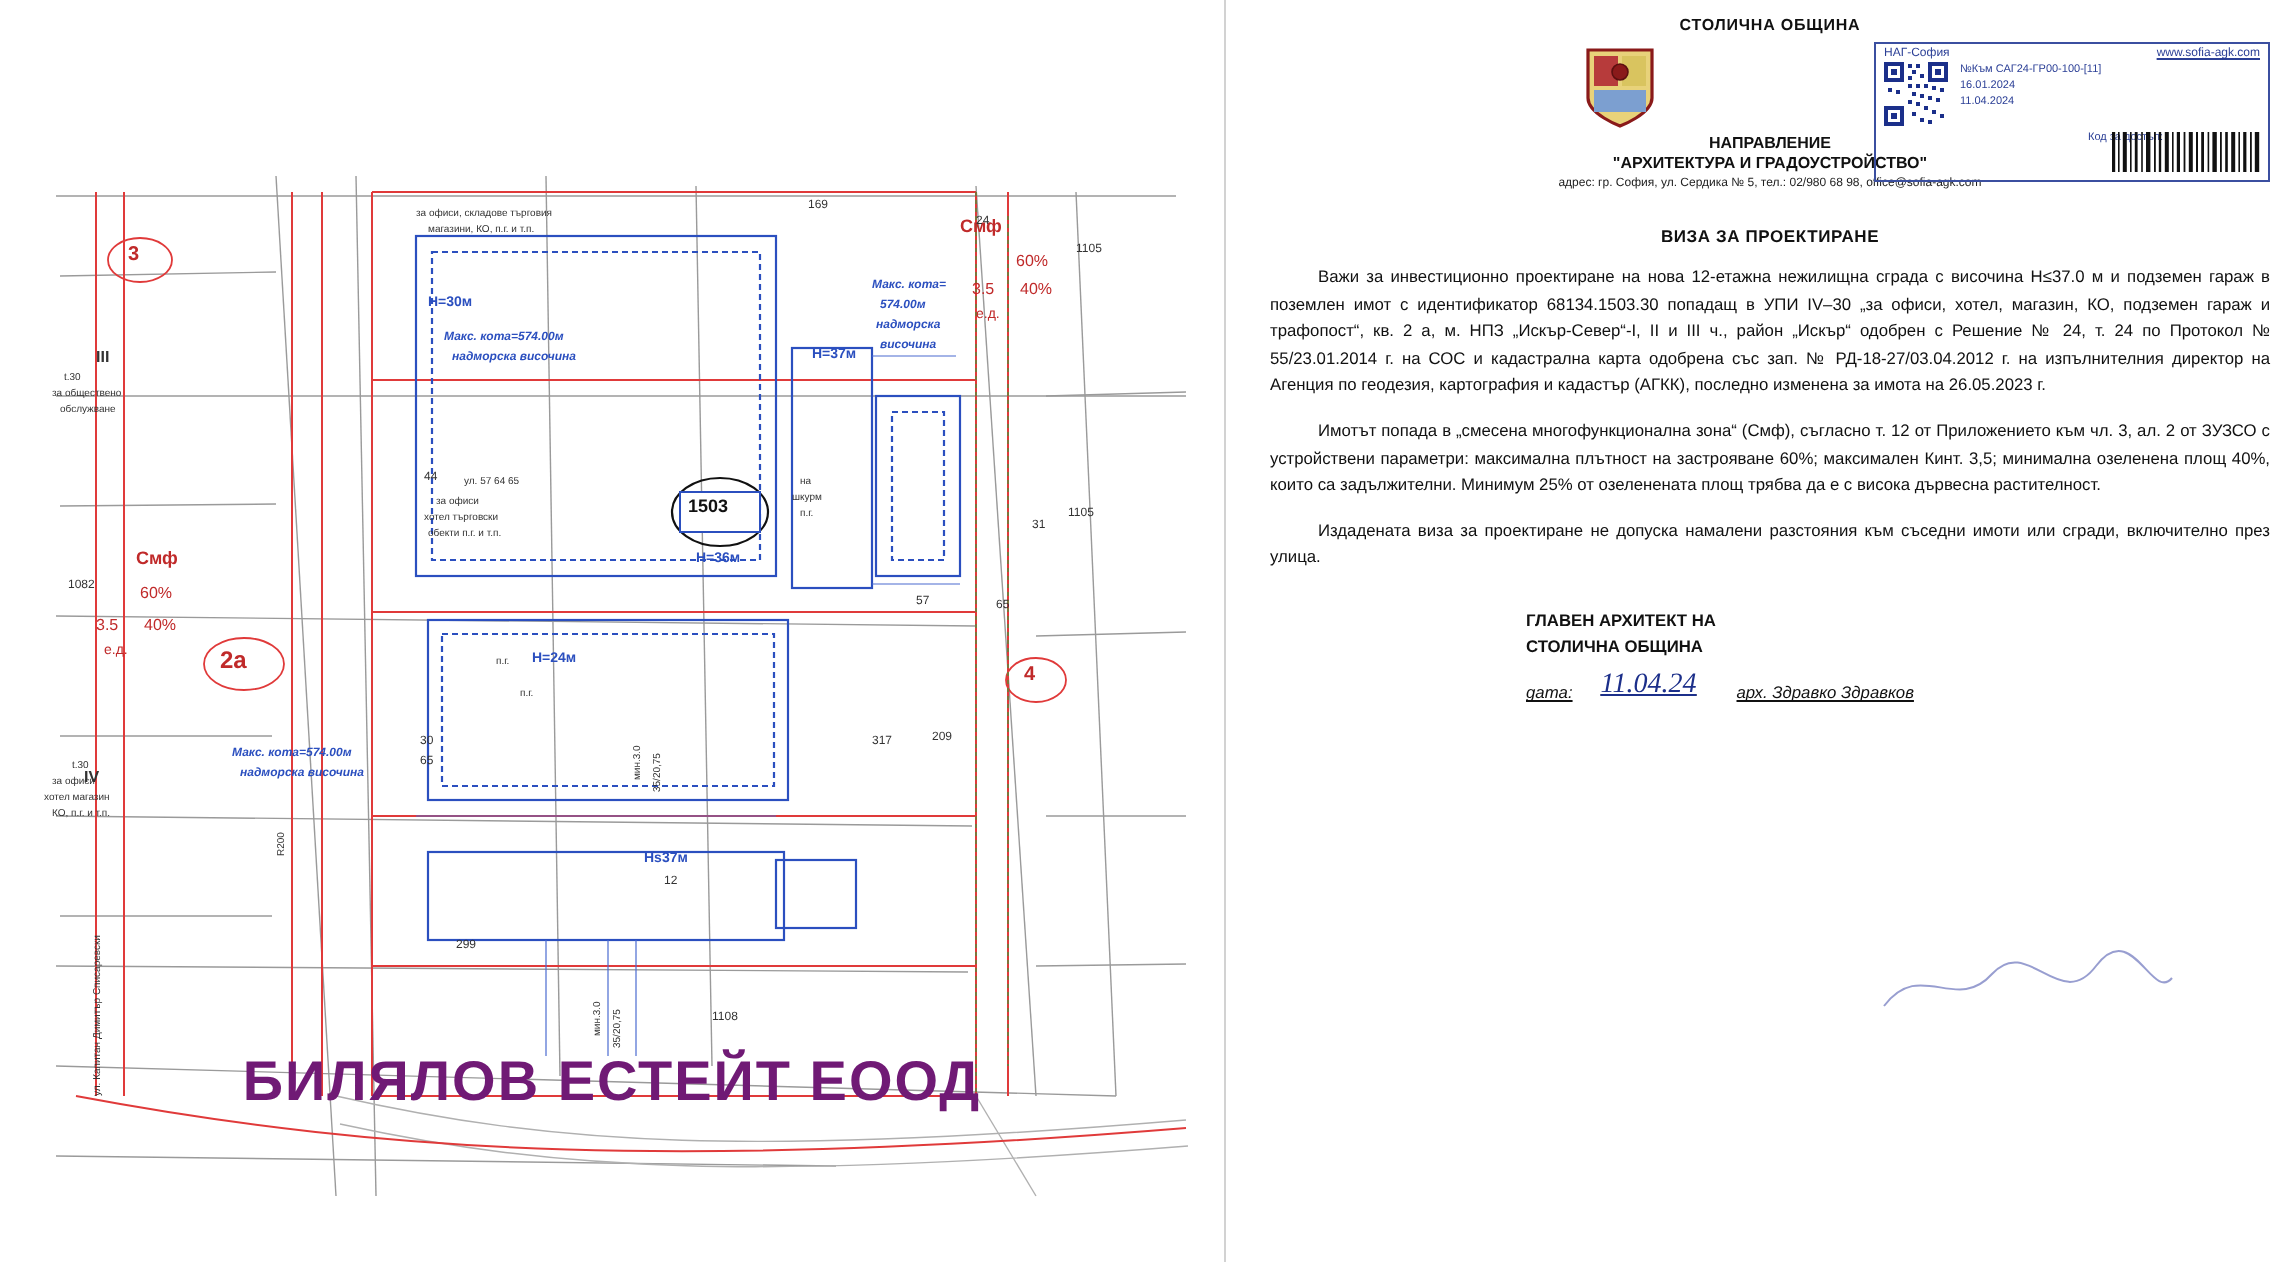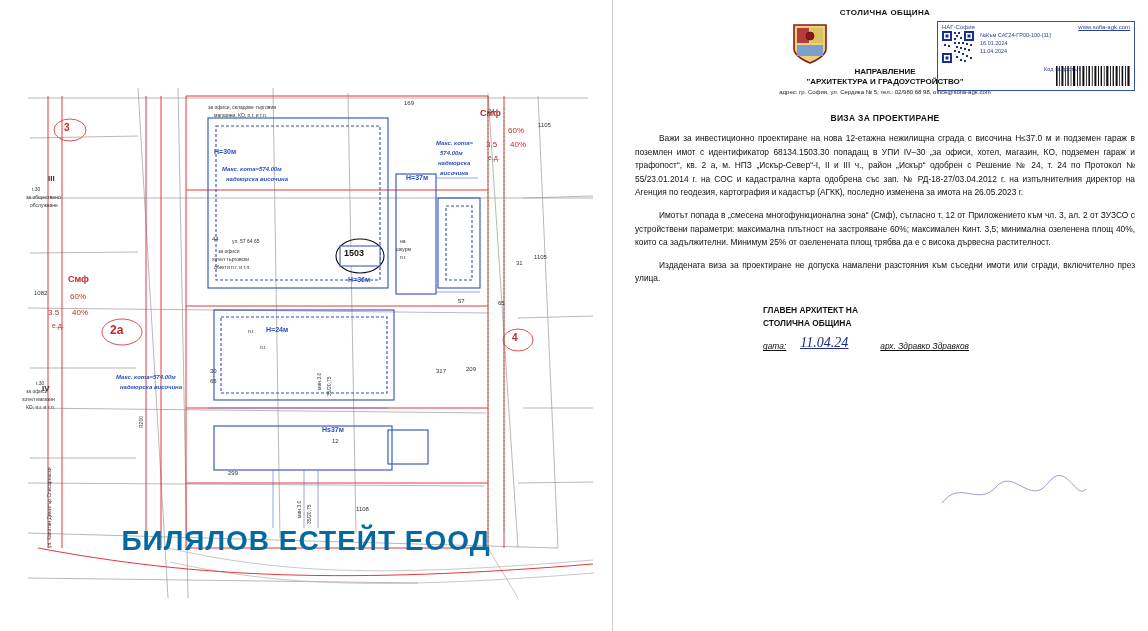--- a/index.html
+++ b/index.html
@@ -35,21 +35,21 @@
   }
   .logo .logotext{
     position:absolute;left:0;top:18px;width:120px;text-align:center;
     font-family:"Liberation Serif", serif;font-size:19px;color:#7e1218;letter-spacing:1px;
   }
   .logo .logotext .big{font-size:25px;}
 
   .watermark{
     position:absolute;left:0;top:525px;width:612px;text-align:center;
     font-family:"Liberation Sans", sans-serif;font-weight:bold;font-size:28px;
-    color:#0369a1;letter-spacing:1px;
+    color:#701a75;letter-spacing:1px;
   }
 
   
   .t{position:absolute;font-family:"Liberation Sans", sans-serif;color:#2b2b7a;white-space:nowrap;}
   .tr{color:#c02a2a;}
   .tk{color:#333;}
   .s5{font-size:5px;}
   .s6{font-size:6px;}
   .s7{font-size:7px;}
   .s8{font-size:8px;}
@@ -118,21 +118,21 @@
     color:#111;
   }
   .body-p.i{font-style:italic;}
   .sig-block{margin-top:18px;padding-left:128px;font-size:8.4px;line-height:1.5;font-weight:bold;}
   .sig-row{margin-top:6px;padding-left:128px;font-size:8.4px;display:flex;align-items:flex-end;gap:6px;text-decoration:underline;}
   .sig-gama{font-style:italic;}
   .sig-date{
     font-family:"Liberation Serif", serif;font-style:italic;font-size:14px;color:#1c2f8a;
     text-decoration:underline;padding:0 8px;
   }
-  .sig-arch{font-style:italic;margin-left:18px;}
+  .sig-arch{font-style:italic;margin-left:6px;}
   .sig-scribble{
     position:absolute;right:60px;bottom:118px;width:150px;height:40px;opacity:.85;
   }
 </style>
 </head>
 <body>
 
 <div class="page">
 
   <div class="plan">

